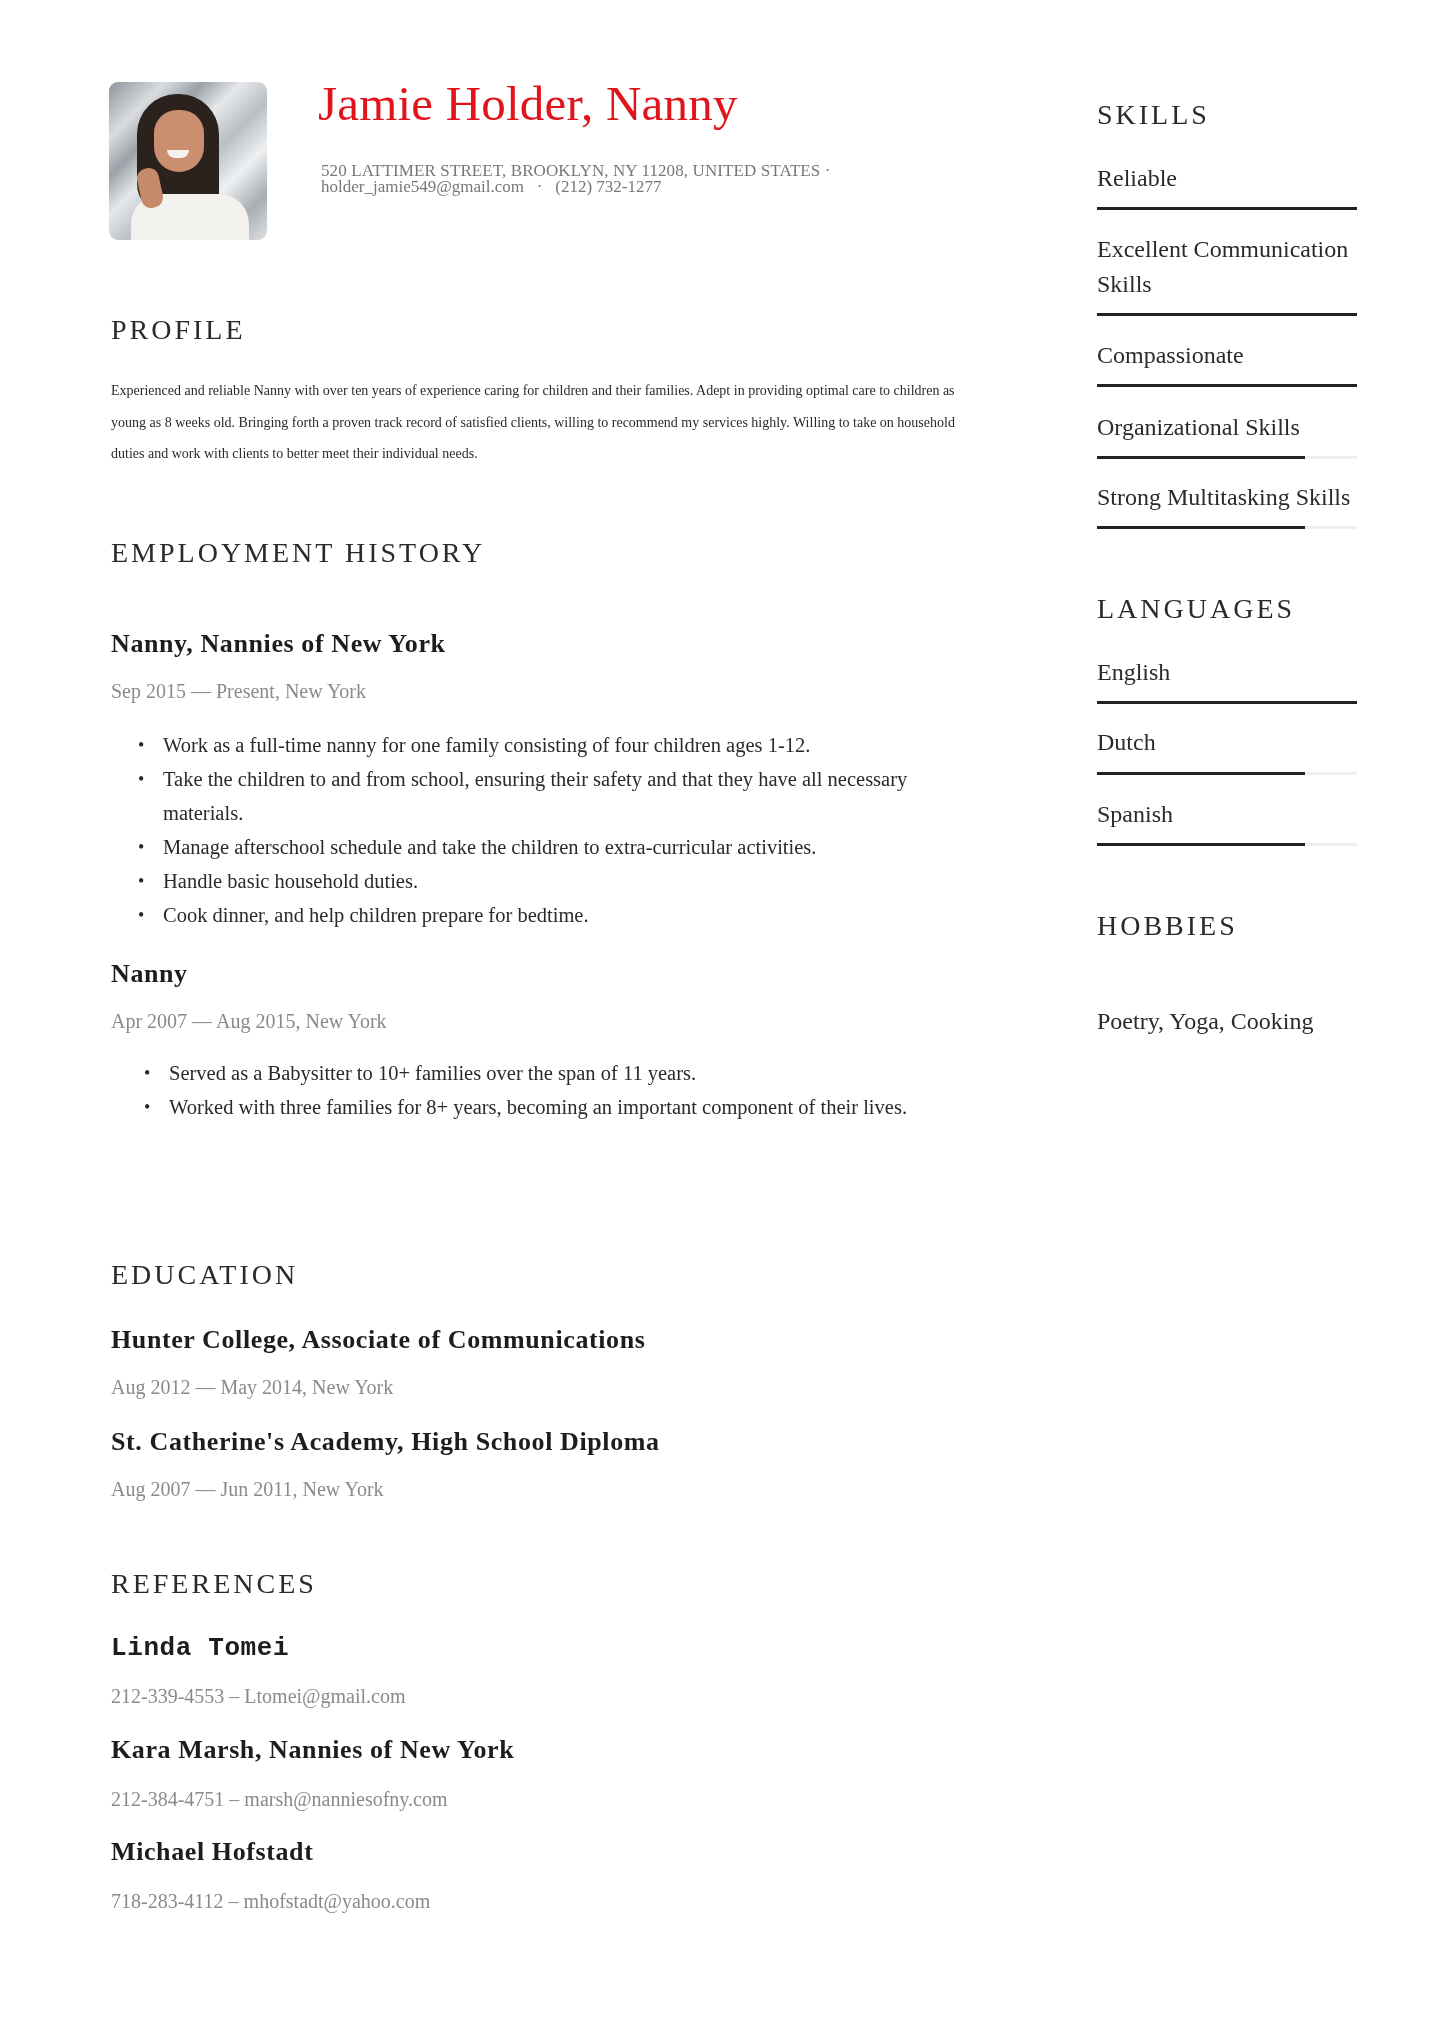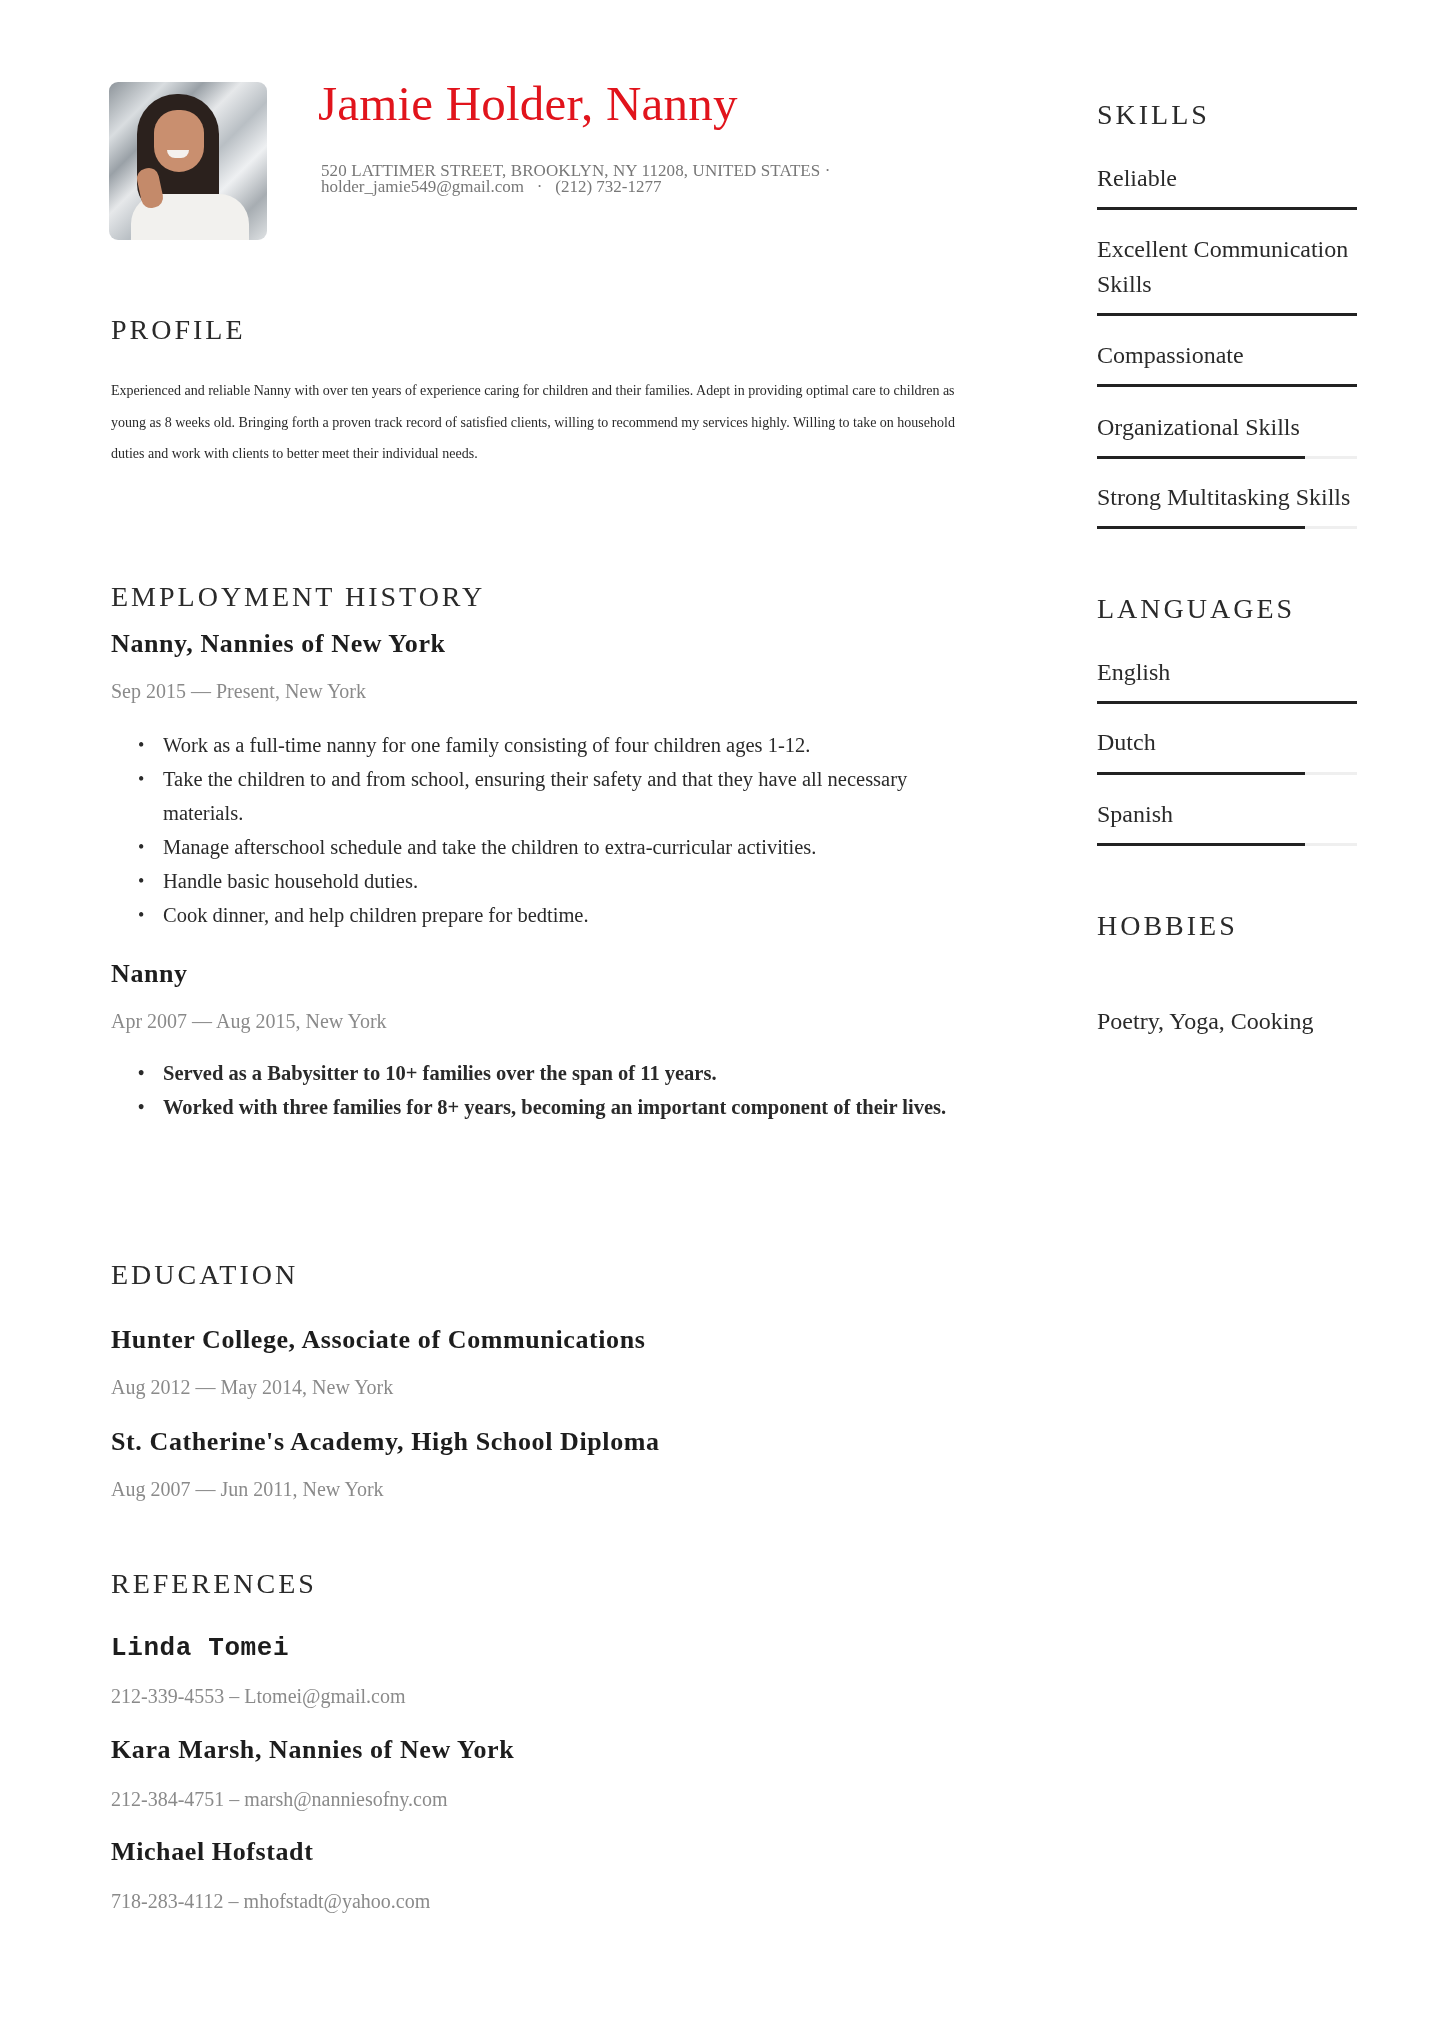--- a/index.html
+++ b/index.html
@@ -59,35 +59,35 @@
 <div class="abs contact addr">520 LATTIMER STREET, BROOKLYN, NY 11208, UNITED STATES  ·</div>
 <div class="abs contact email">
   <span>holder_jamie549@gmail.com</span>
   <span>&nbsp;&nbsp;<span>·</span>&nbsp;&nbsp;</span>
   <span>(212) 732-1277</span>
 </div>
 
 <div class="abs section-title" style="left:111px; top:313px;">PROFILE</div>
 <div class="abs para" style="left:111px; top:375px;">Experienced and reliable Nanny with over ten years of experience caring for children and their families. Adept in providing optimal care to children as young as 8 weeks old. Bringing forth a proven track record of satisfied clients, willing to recommend my services highly. Willing to take on household duties and work with clients to better meet their individual needs.</div>
 
-<div class="abs section-title" style="left:111px; top:580px;">EMPLOYMENT HISTORY</div>
+<div class="abs section-title" style="left:111px; top:536px;">EMPLOYMENT HISTORY</div>
 
 <div class="abs entry-title" style="left:111px; top:628px;">Nanny, Nannies of New York</div>
 <div class="abs entry-date" style="left:111px; top:678px;">Sep 2015 — Present, New York</div>
 <ul class="abs bullets" style="left:111px; top:728px;">
   <li>Work as a full-time nanny for one family consisting of four children ages 1-12.</li>
   <li>Take the children to and from school, ensuring their safety and that they have all necessary materials.</li>
   <li>Manage afterschool schedule and take the children to extra-curricular activities.</li>
   <li>Handle basic household duties.</li>
   <li>Cook dinner, and help children prepare for bedtime.</li>
 </ul>
 
 <div class="abs entry-title" style="left:111px; top:958px;">Nanny</div>
 <div class="abs entry-date" style="left:111px; top:1008px;">Apr 2007 — Aug 2015, New York</div>
-<ul class="abs bullets" style="left:111px; top:1056px;font-weight:bold;">
+<ul class="abs bullets" style="left:117px; top:1056px;">
   <li>Served as a Babysitter to 10+ families over the span of 11 years.</li>
   <li>Worked with three families for 8+ years, becoming an important component of their lives.</li>
 </ul>
 
 <div class="abs section-title" style="left:111px; top:1258px;">EDUCATION</div>
 <div class="abs entry-title" style="left:111px; top:1324px;">Hunter College, Associate of Communications</div>
 <div class="abs entry-date" style="left:111px; top:1374px;">Aug 2012 — May 2014, New York</div>
 <div class="abs entry-title" style="left:111px; top:1426px;">St. Catherine's Academy, High School Diploma</div>
 <div class="abs entry-date" style="left:111px; top:1476px;">Aug 2007 — Jun 2011, New York</div>
 

